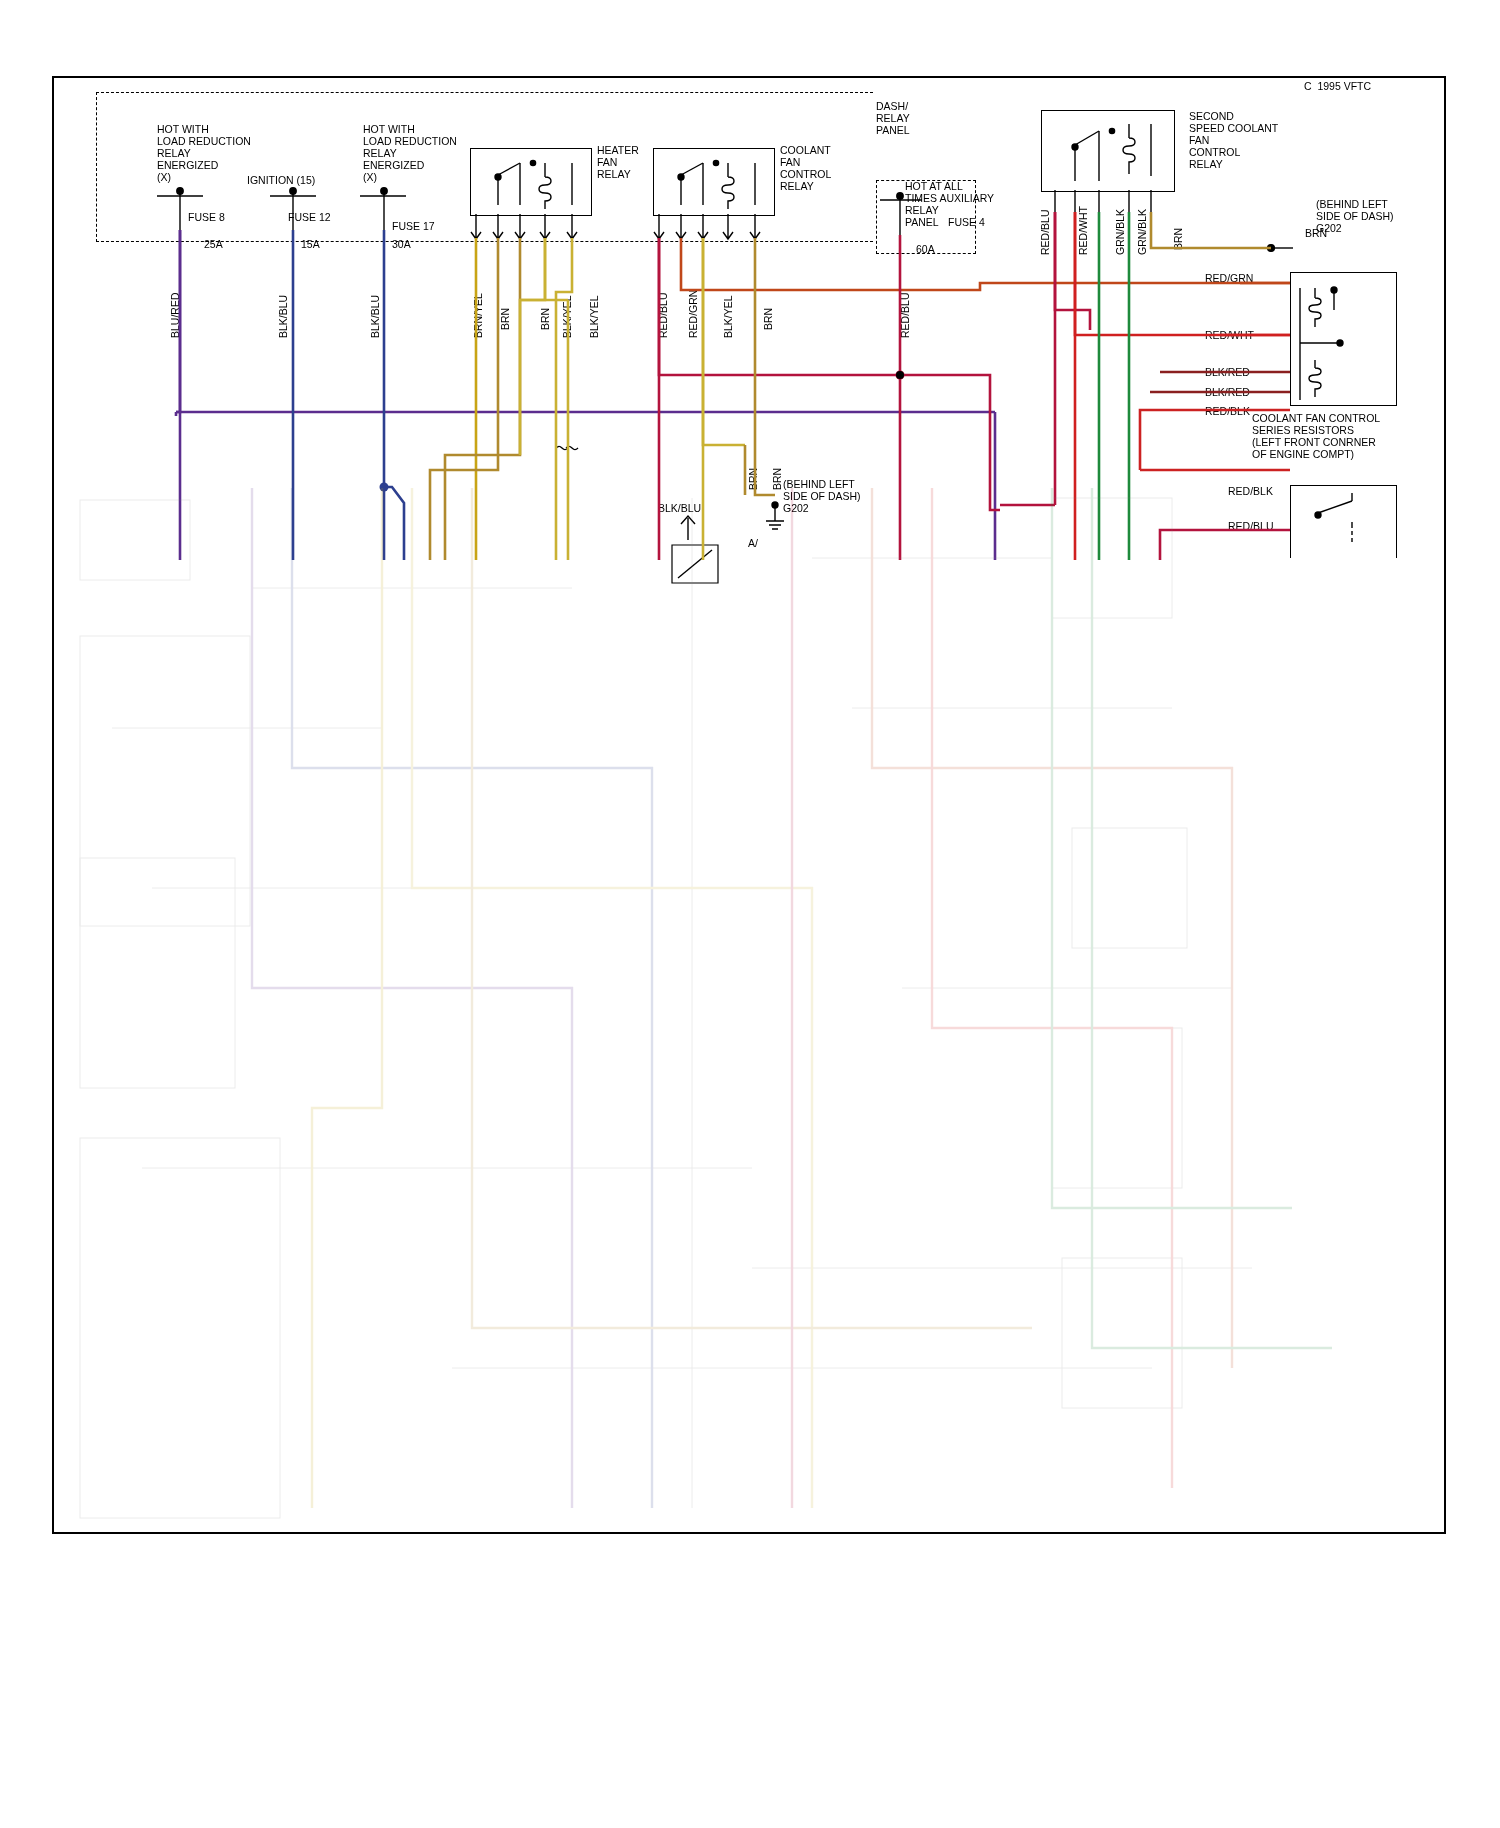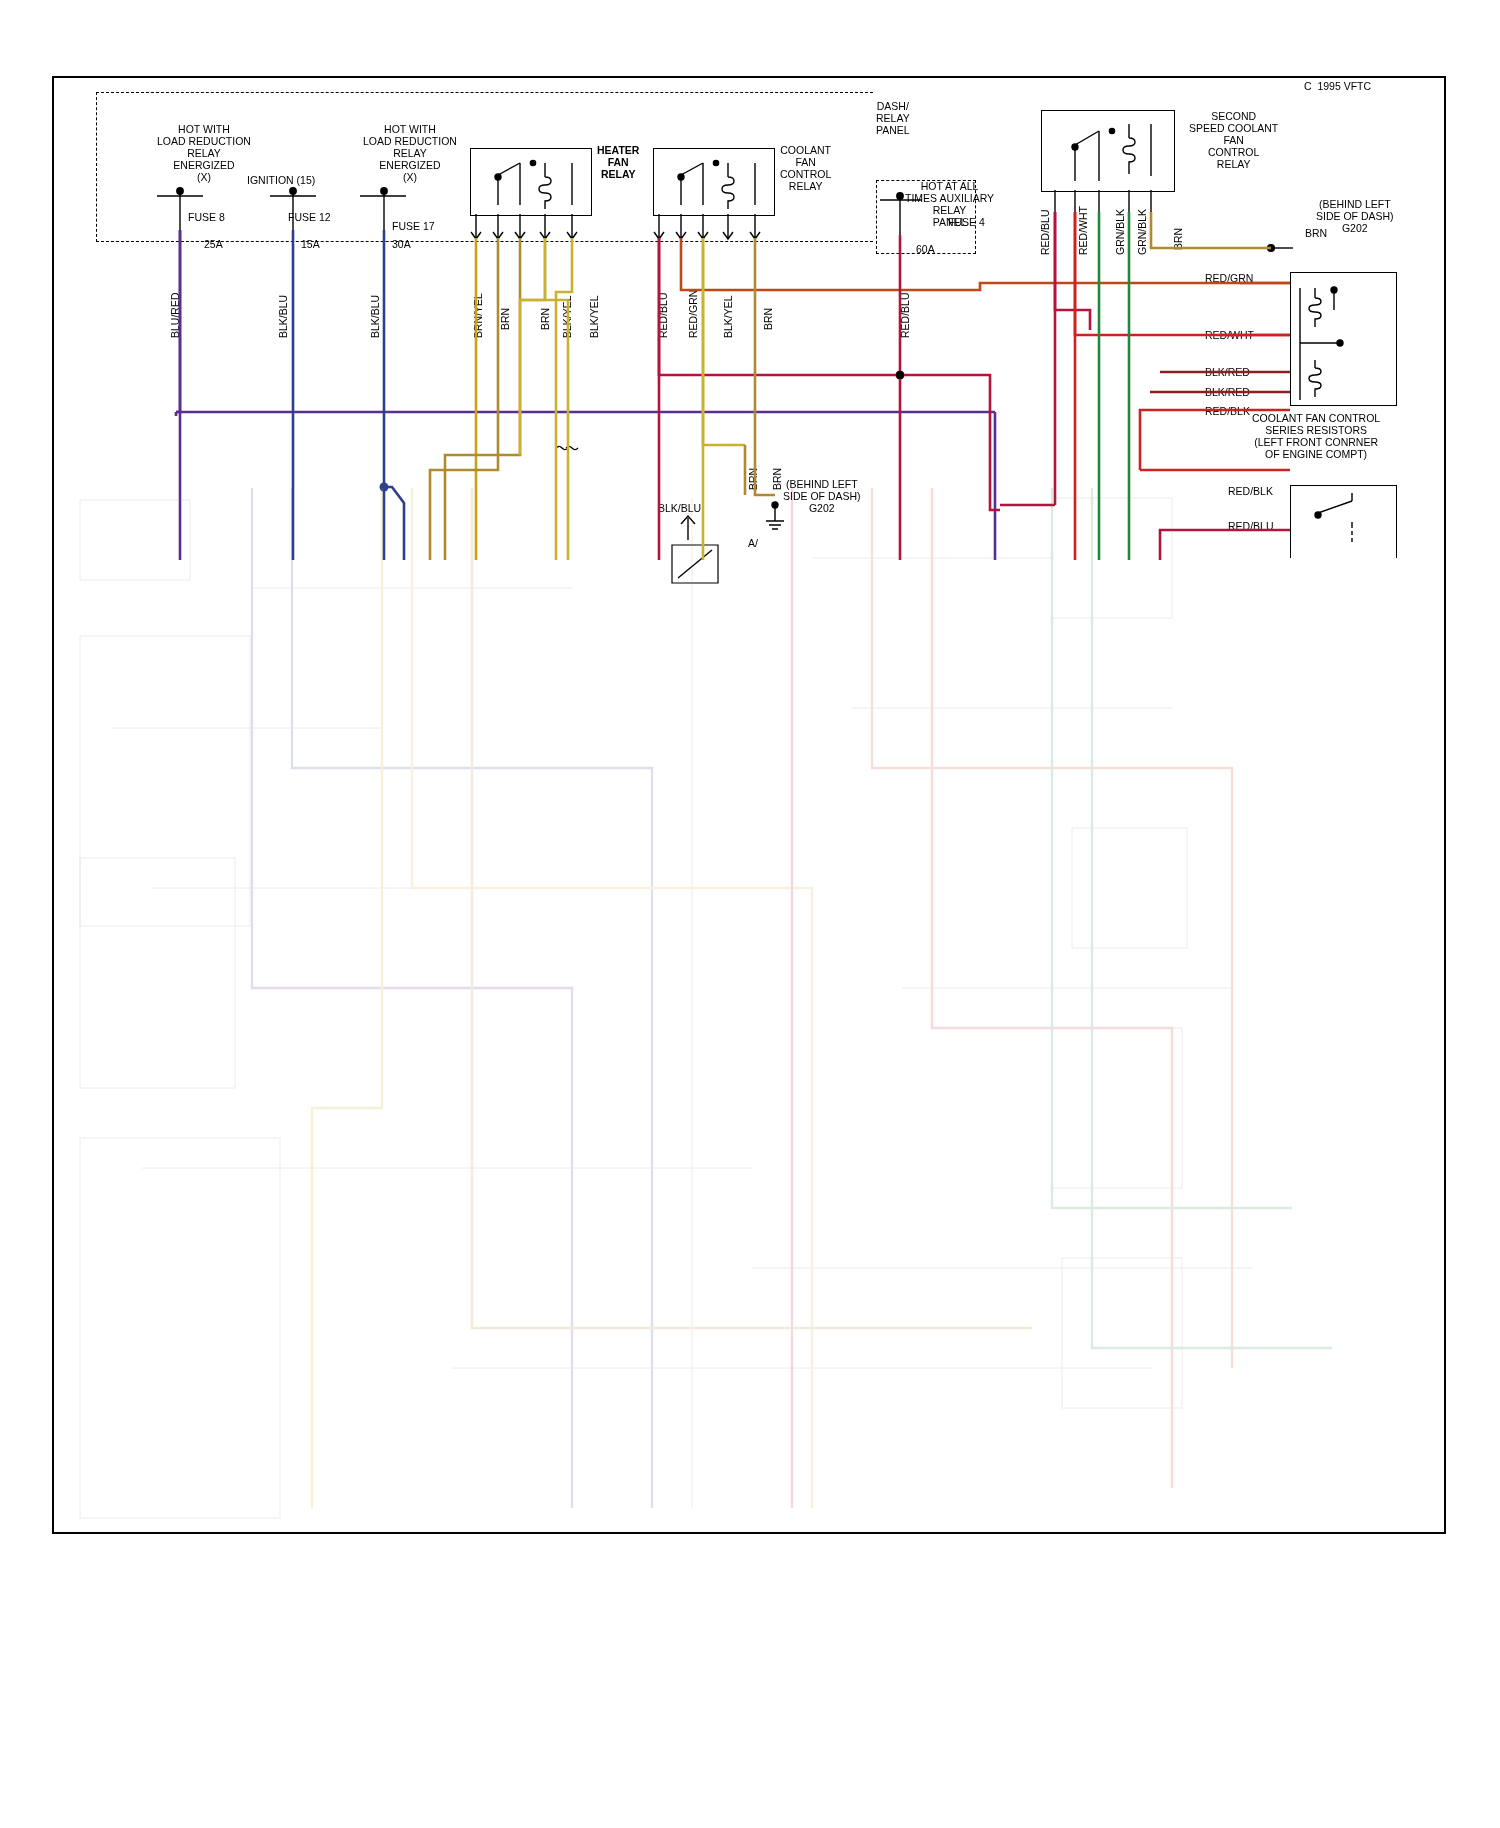--- a/index.html
+++ b/index.html
@@ -1,19 +1,19 @@
 <!DOCTYPE html>
 <html><head>
 <meta charset="utf-8">
 <style>
   html,body{margin:0;padding:0;background:#ffffff;}
   body{width:1500px;height:1828px;position:relative;font-family:"Liberation Sans",sans-serif;color:#000;}
   #sheet{position:absolute;left:0;top:0;width:1500px;height:1828px;}
   .frame{position:absolute;border:2px solid #000;}
-  .lbl{position:absolute;font-size:10.5px;line-height:12px;white-space:pre;color:#000;text-align:center;}
+  .lbl{position:absolute;font-size:10.5px;line-height:12px;white-space:pre;color:#000;}
   .vlbl{position:absolute;font-size:10.5px;line-height:11px;white-space:nowrap;transform-origin:0 0;transform:rotate(-90deg);}
   .dash{position:absolute;border:1px dashed #000;}
   .box{position:absolute;border:1.5px solid #000;background:transparent;}
   .fade{position:absolute;left:52px;top:468px;width:1390px;height:1062px;opacity:0.16;pointer-events:none;}
   svg{position:absolute;left:0;top:0;overflow:visible;}
 </style>
 </head>
 <body>
 
 <div id="sheet">
@@ -51,21 +51,21 @@
   <div class="lbl" style="left:301px;top:238px;">15A</div>
   <div class="lbl" style="left:392px;top:220px;">FUSE 17</div>
   <div class="lbl" style="left:392px;top:238px;">30A</div>
   <div class="lbl" style="left:908px;top:216px;margin-left:40px;">FUSE 4</div>
   <div class="lbl" style="left:916px;top:243px;">60A</div>
 
   <div class="box" style="left:470px;top:148px;width:120px;height:66px;"></div>
   <div class="box" style="left:653px;top:148px;width:120px;height:66px;"></div>
   <div class="box" style="left:1041px;top:110px;width:132px;height:80px;"></div>
 
-  <div class="lbl" style="left:597px;top:144px;font-weight:bold;">HEATER
+  <div class="lbl" style="left:597px;top:144px;">HEATER
 FAN
 RELAY</div>
   <div class="lbl" style="left:780px;top:144px;">COOLANT
 FAN
 CONTROL
 RELAY</div>
   <div class="lbl" style="left:1189px;top:110px;">SECOND
 SPEED COOLANT
 FAN
 CONTROL

